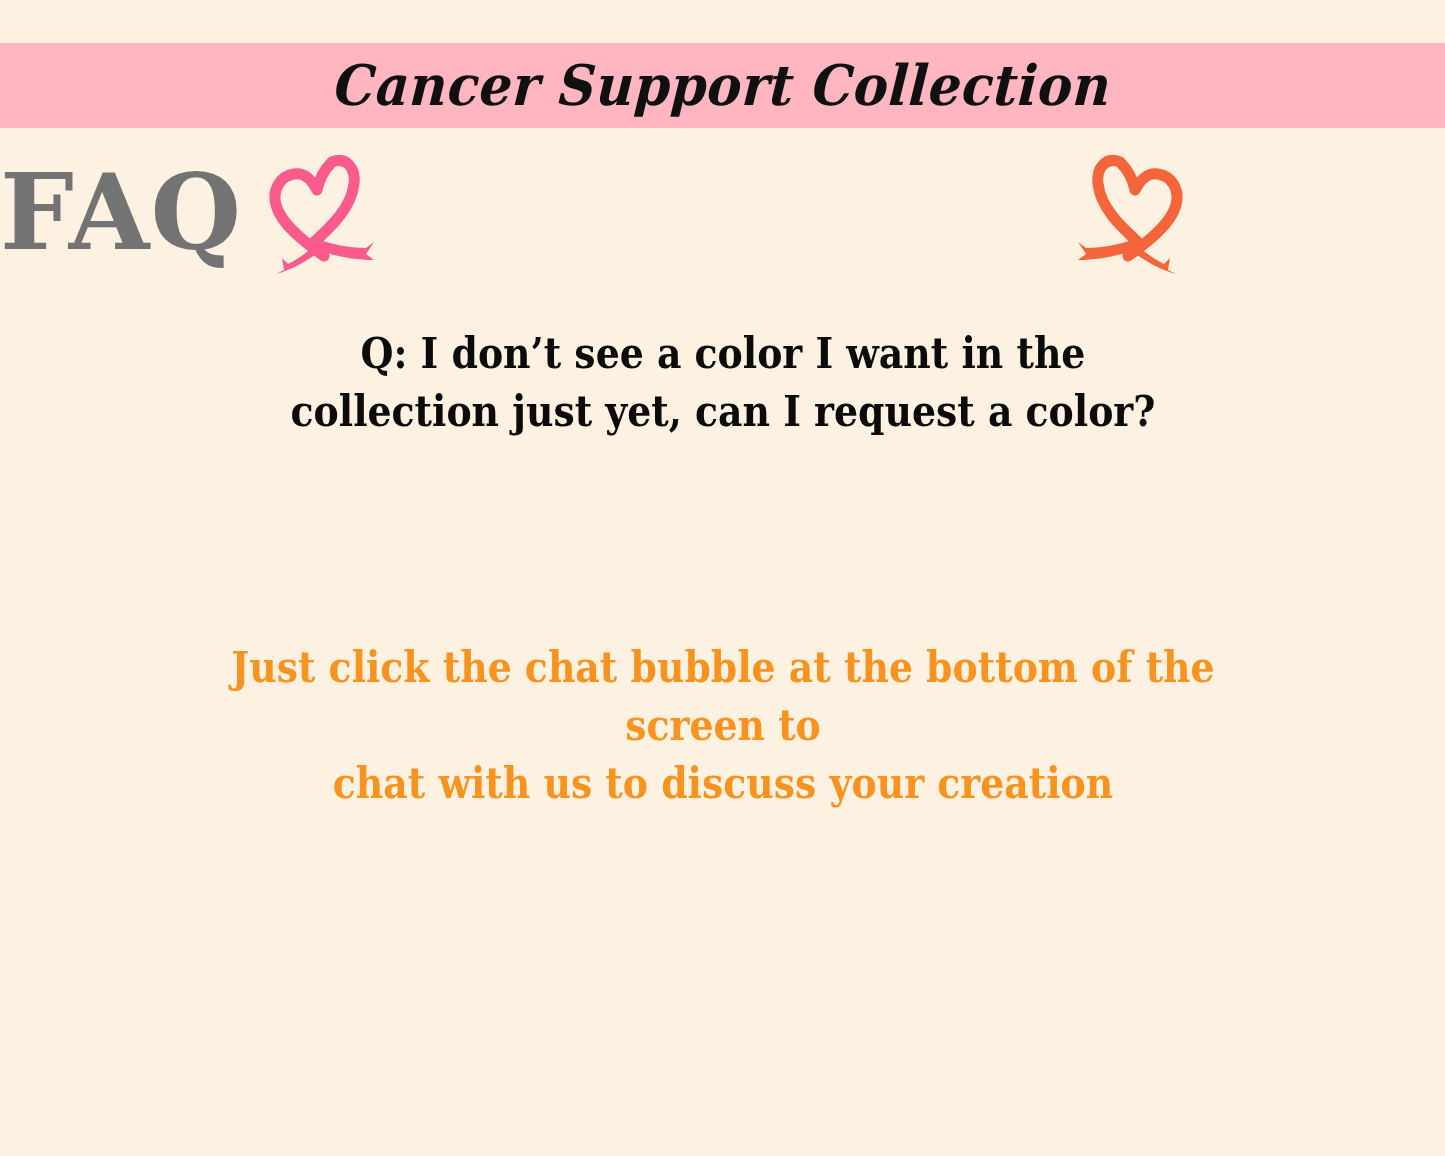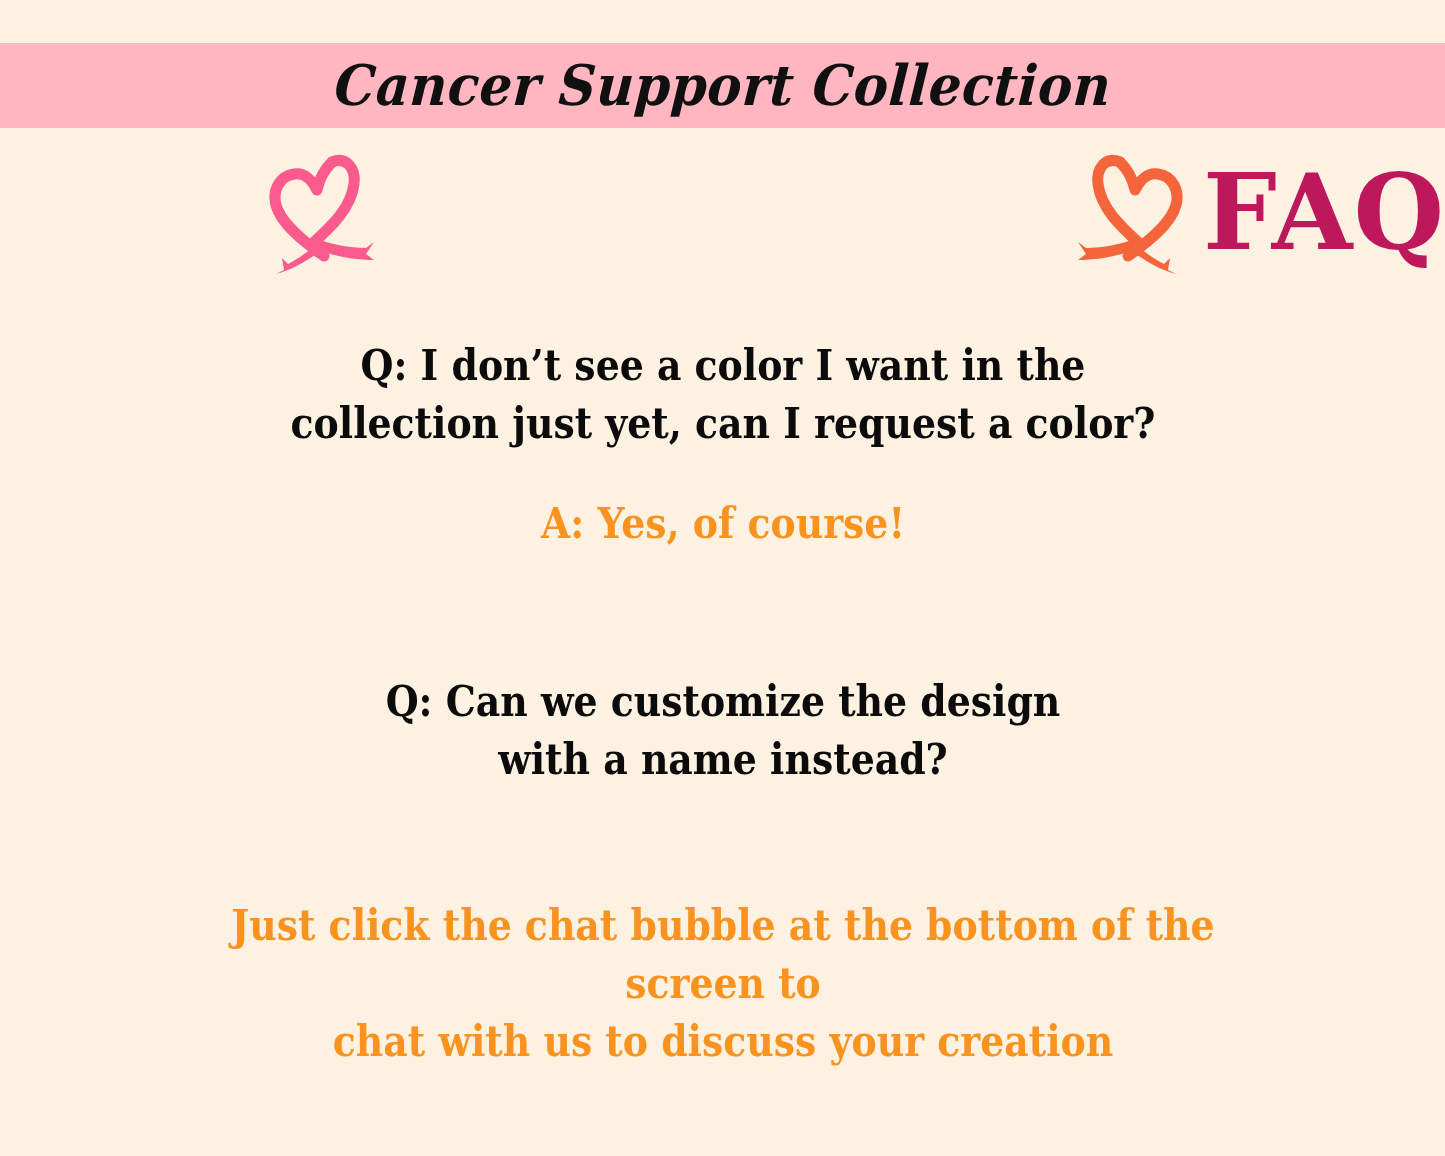--- a/index.html
+++ b/index.html
@@ -56,41 +56,41 @@
   }
   .ribbon-left  { left: 262px; top: 148px; }
   .ribbon-right { left: 1070px; top: 148px; }
 
   
   .faq-title {
     position: absolute;
     left: 0;
     top: 158px;
     width: 1445px;
-    text-align: right;
+    text-align: left;
     font-family: "DejaVu Serif", serif;
     font-weight: bold;
     font-size: 104px;
     line-height: 1.05;
-    color: #be185d;
+    color: #737373;
     letter-spacing: 1px;
   }
 
   
   .content {
     position: absolute;
     left: 0;
     top: 325px;
     width: 1445px;
     text-align: center;
   }
 
   .q-block, .a-block {
     width: 1180px;
-    margin: 12px auto;
+    margin: 0 auto;
   }
 
   .question {
     font-family: "DejaVu Serif", serif;
     font-weight: bold;
     font-size: 42px;
     line-height: 1.38;
     color: #0B0B0B;
     transform: scaleX(0.90);
     white-space: pre-line;
@@ -162,30 +162,23 @@
 
   <div class="content">
 
     <div class="q-block">
       <div class="question">Q: I don’t see a color I want in the
 collection just yet, can I request a color?</div>
     </div>
 
     <div class="gap-a"></div>
 
-    <div class="a-block">
-      <div class="answer">A: Yes, of course!</div>
-    </div>
 
     <div class="gap-qa"></div>
 
-    <div class="q-block">
-      <div class="question">Q: Can we customize the design
-with a name instead?</div>
-    </div>
 
     <div class="gap-b"></div>
 
 
     <div class="gap-c"></div>
 
     <div class="a-block">
       <div class="answer">Just click the chat bubble at the bottom of the screen to
 chat with us to discuss your creation</div>
     </div>

